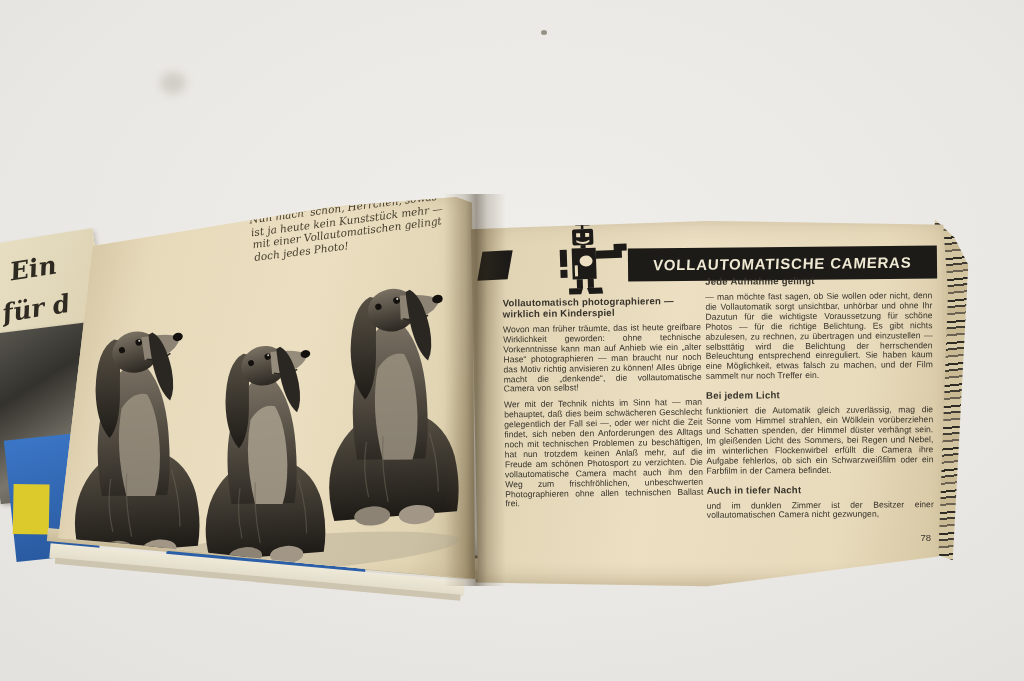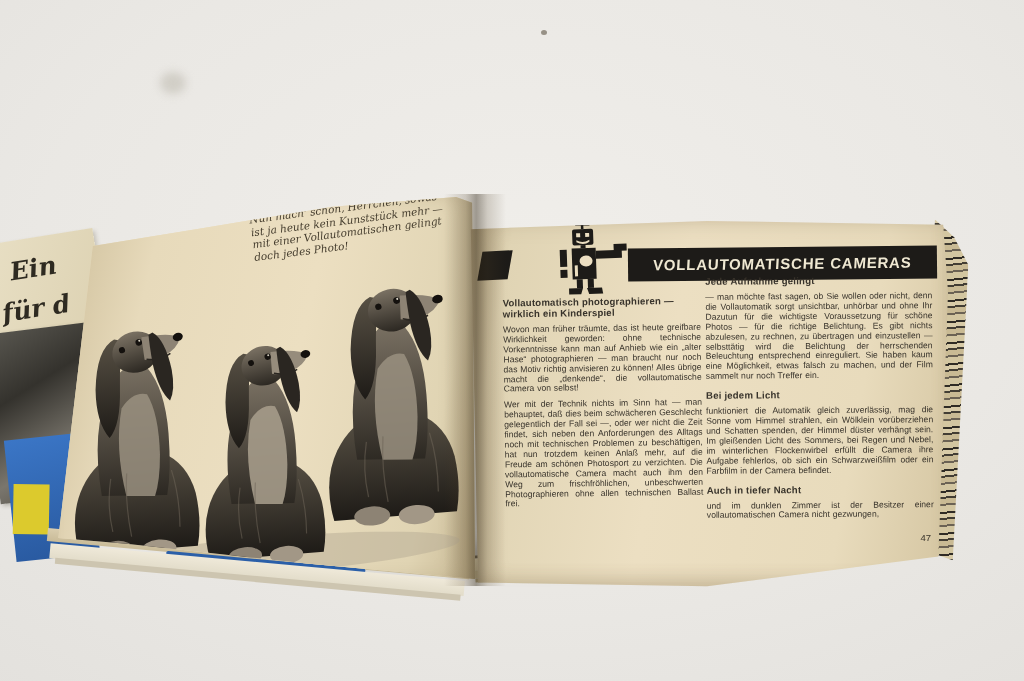--- a/index.html
+++ b/index.html
@@ -247,18 +247,18 @@
 
     <div class="col col2">
       <span class="h first">Jede Aufnahme gelingt</span>
       <p>— man möchte fast sagen, ob Sie wollen oder nicht, denn die Vollautomatik sorgt unsichtbar, unhörbar und ohne Ihr Dazutun für die wichtigste Voraussetzung für schöne Photos — für die richtige Belichtung. Es gibt nichts abzulesen, zu rechnen, zu übertragen und einzustellen — selbsttätig wird die Belichtung der herrschenden Beleuchtung entsprechend einreguliert. Sie haben kaum eine Möglichkeit, etwas falsch zu machen, und der Film sammelt nur noch Treffer ein.</p>
       <span class="h">Bei jedem Licht</span>
       <p>funktioniert die Automatik gleich zuverlässig, mag die Sonne vom Himmel strahlen, ein Wölklein vorüberziehen und Schatten spenden, der Himmel düster verhängt sein. Im gleißenden Licht des Sommers, bei Regen und Nebel, im winterlichen Flockenwirbel erfüllt die Camera ihre Aufgabe fehlerlos, ob sich ein Schwarzweißfilm oder ein Farbfilm in der Camera befindet.</p>
       <span class="h">Auch in tiefer Nacht</span>
       <p>und im dunklen Zimmer ist der Besitzer einer vollautomatischen Camera nicht gezwungen,</p>
     </div>
 
-    <div class="pagenum">47</div>
+    <div class="pagenum">78</div>
   </div>
 
   <div class="gutter"></div>
 
 </div>
 
 </body></html>

